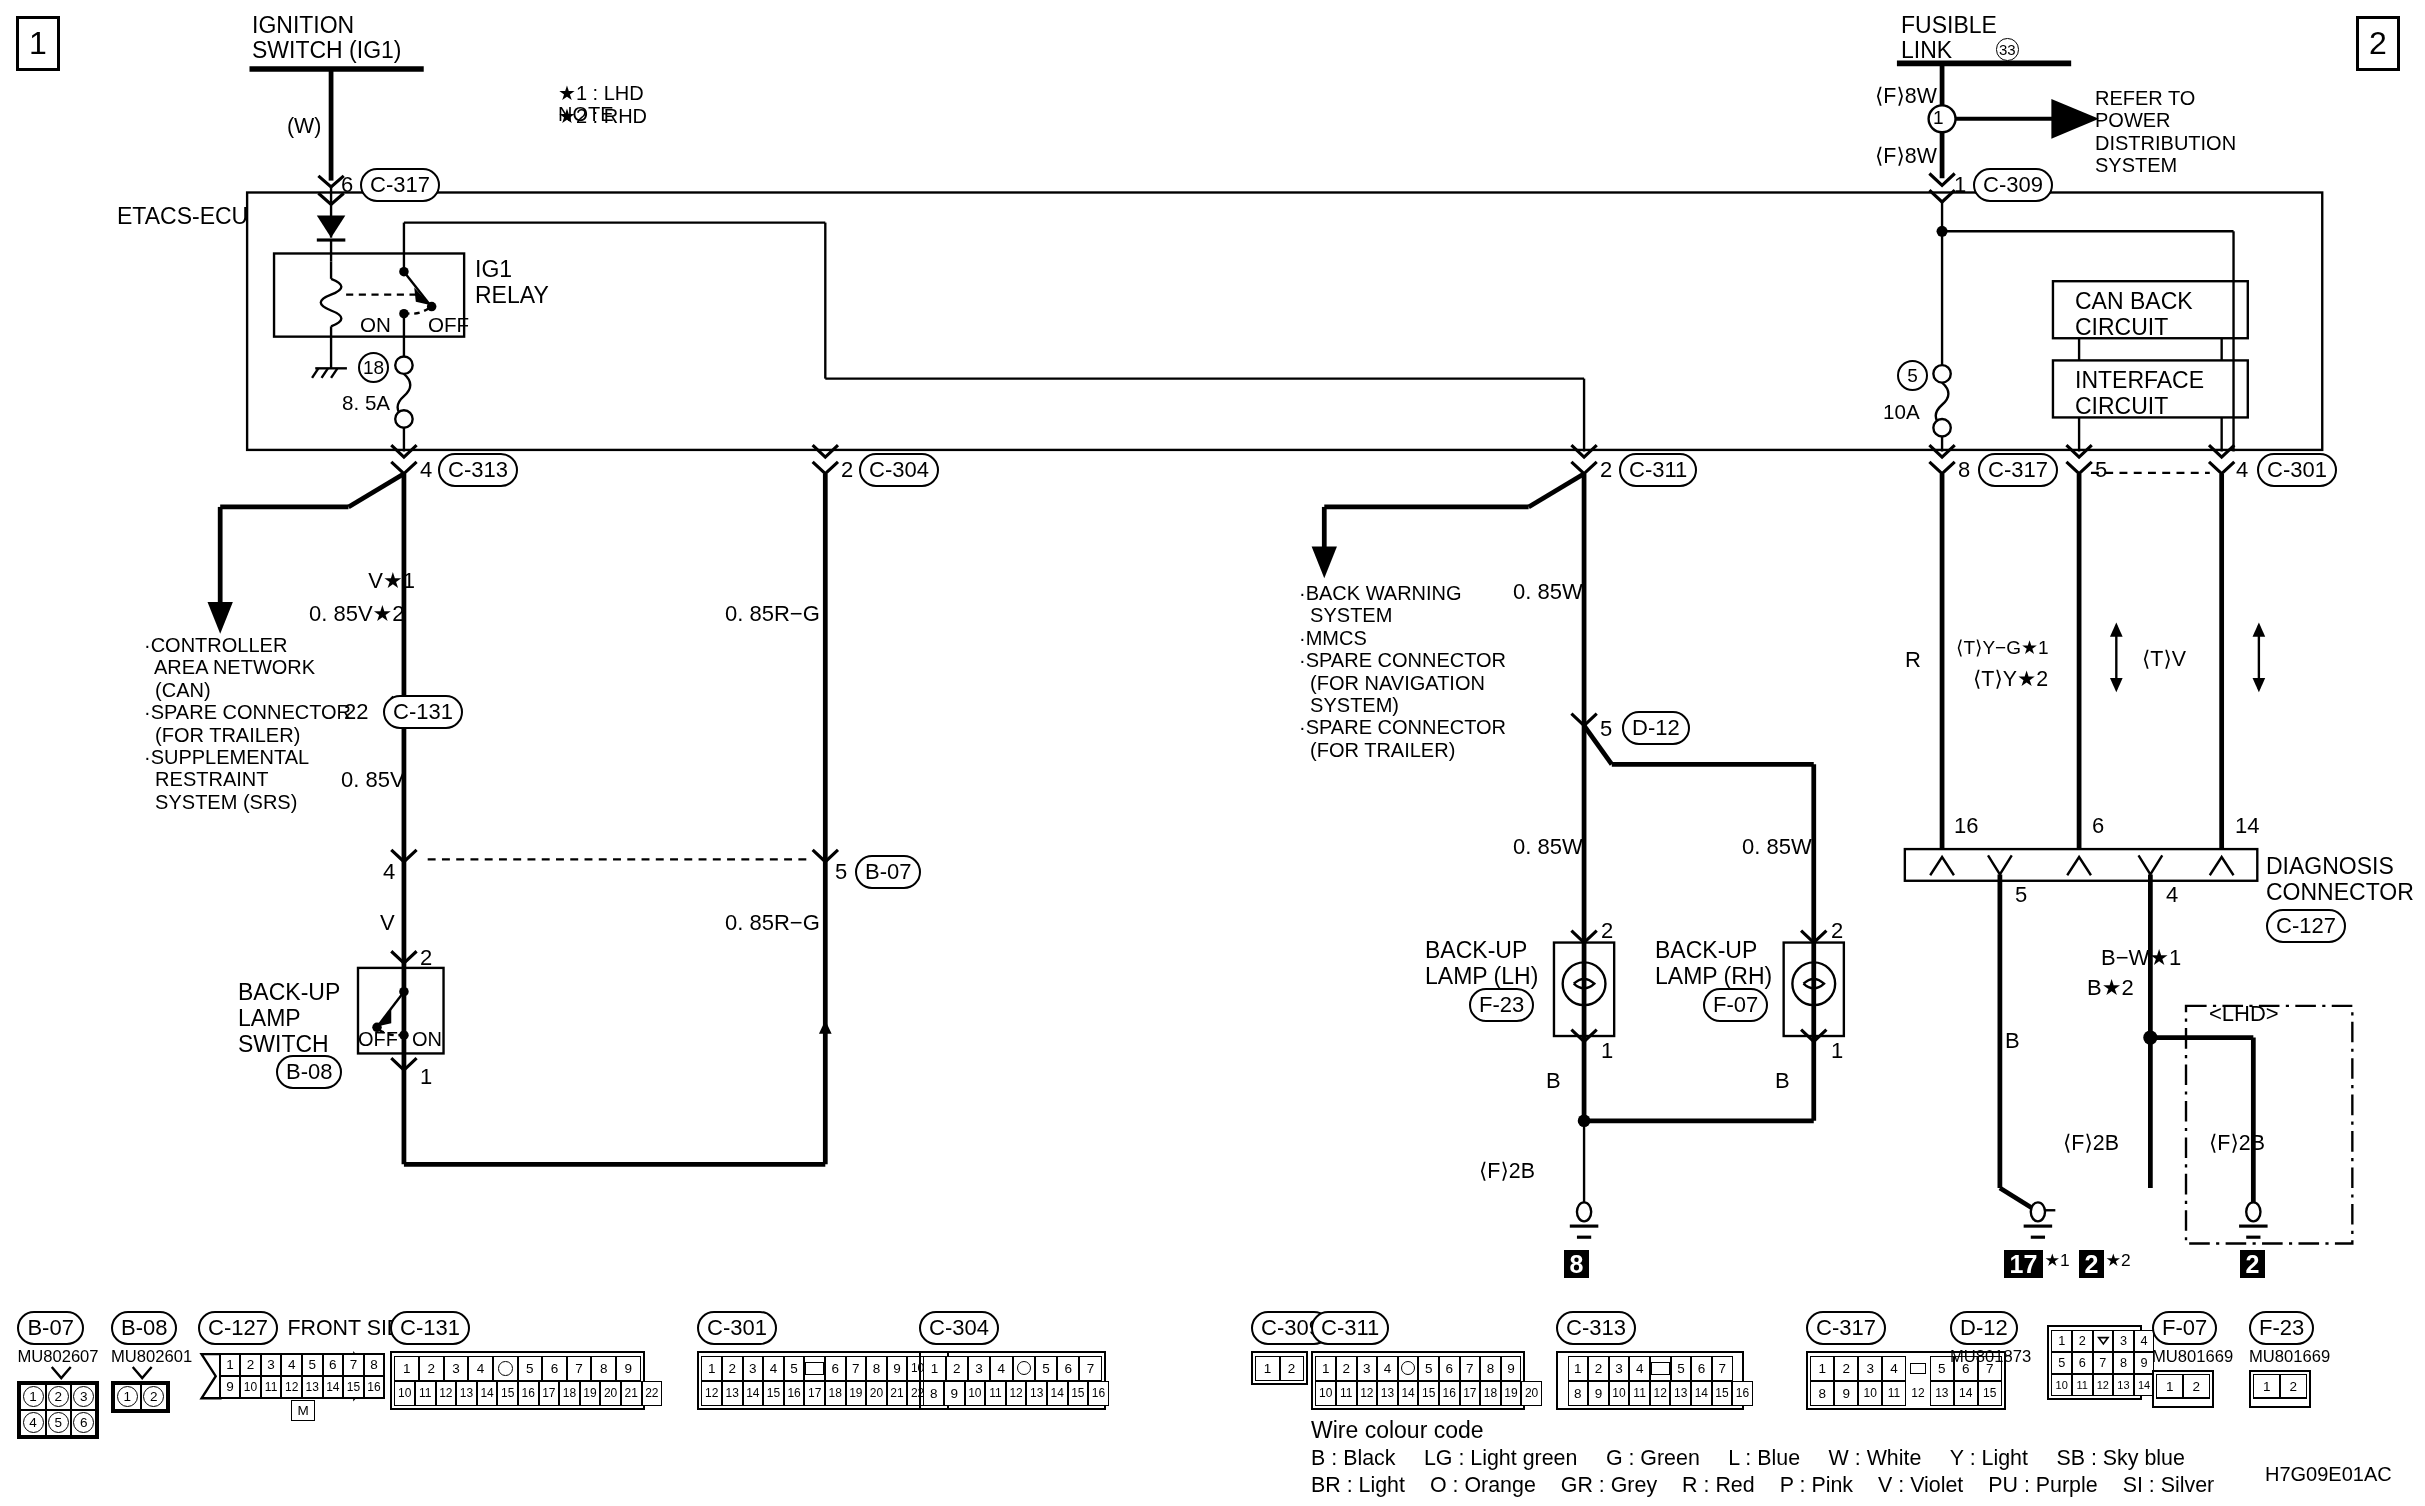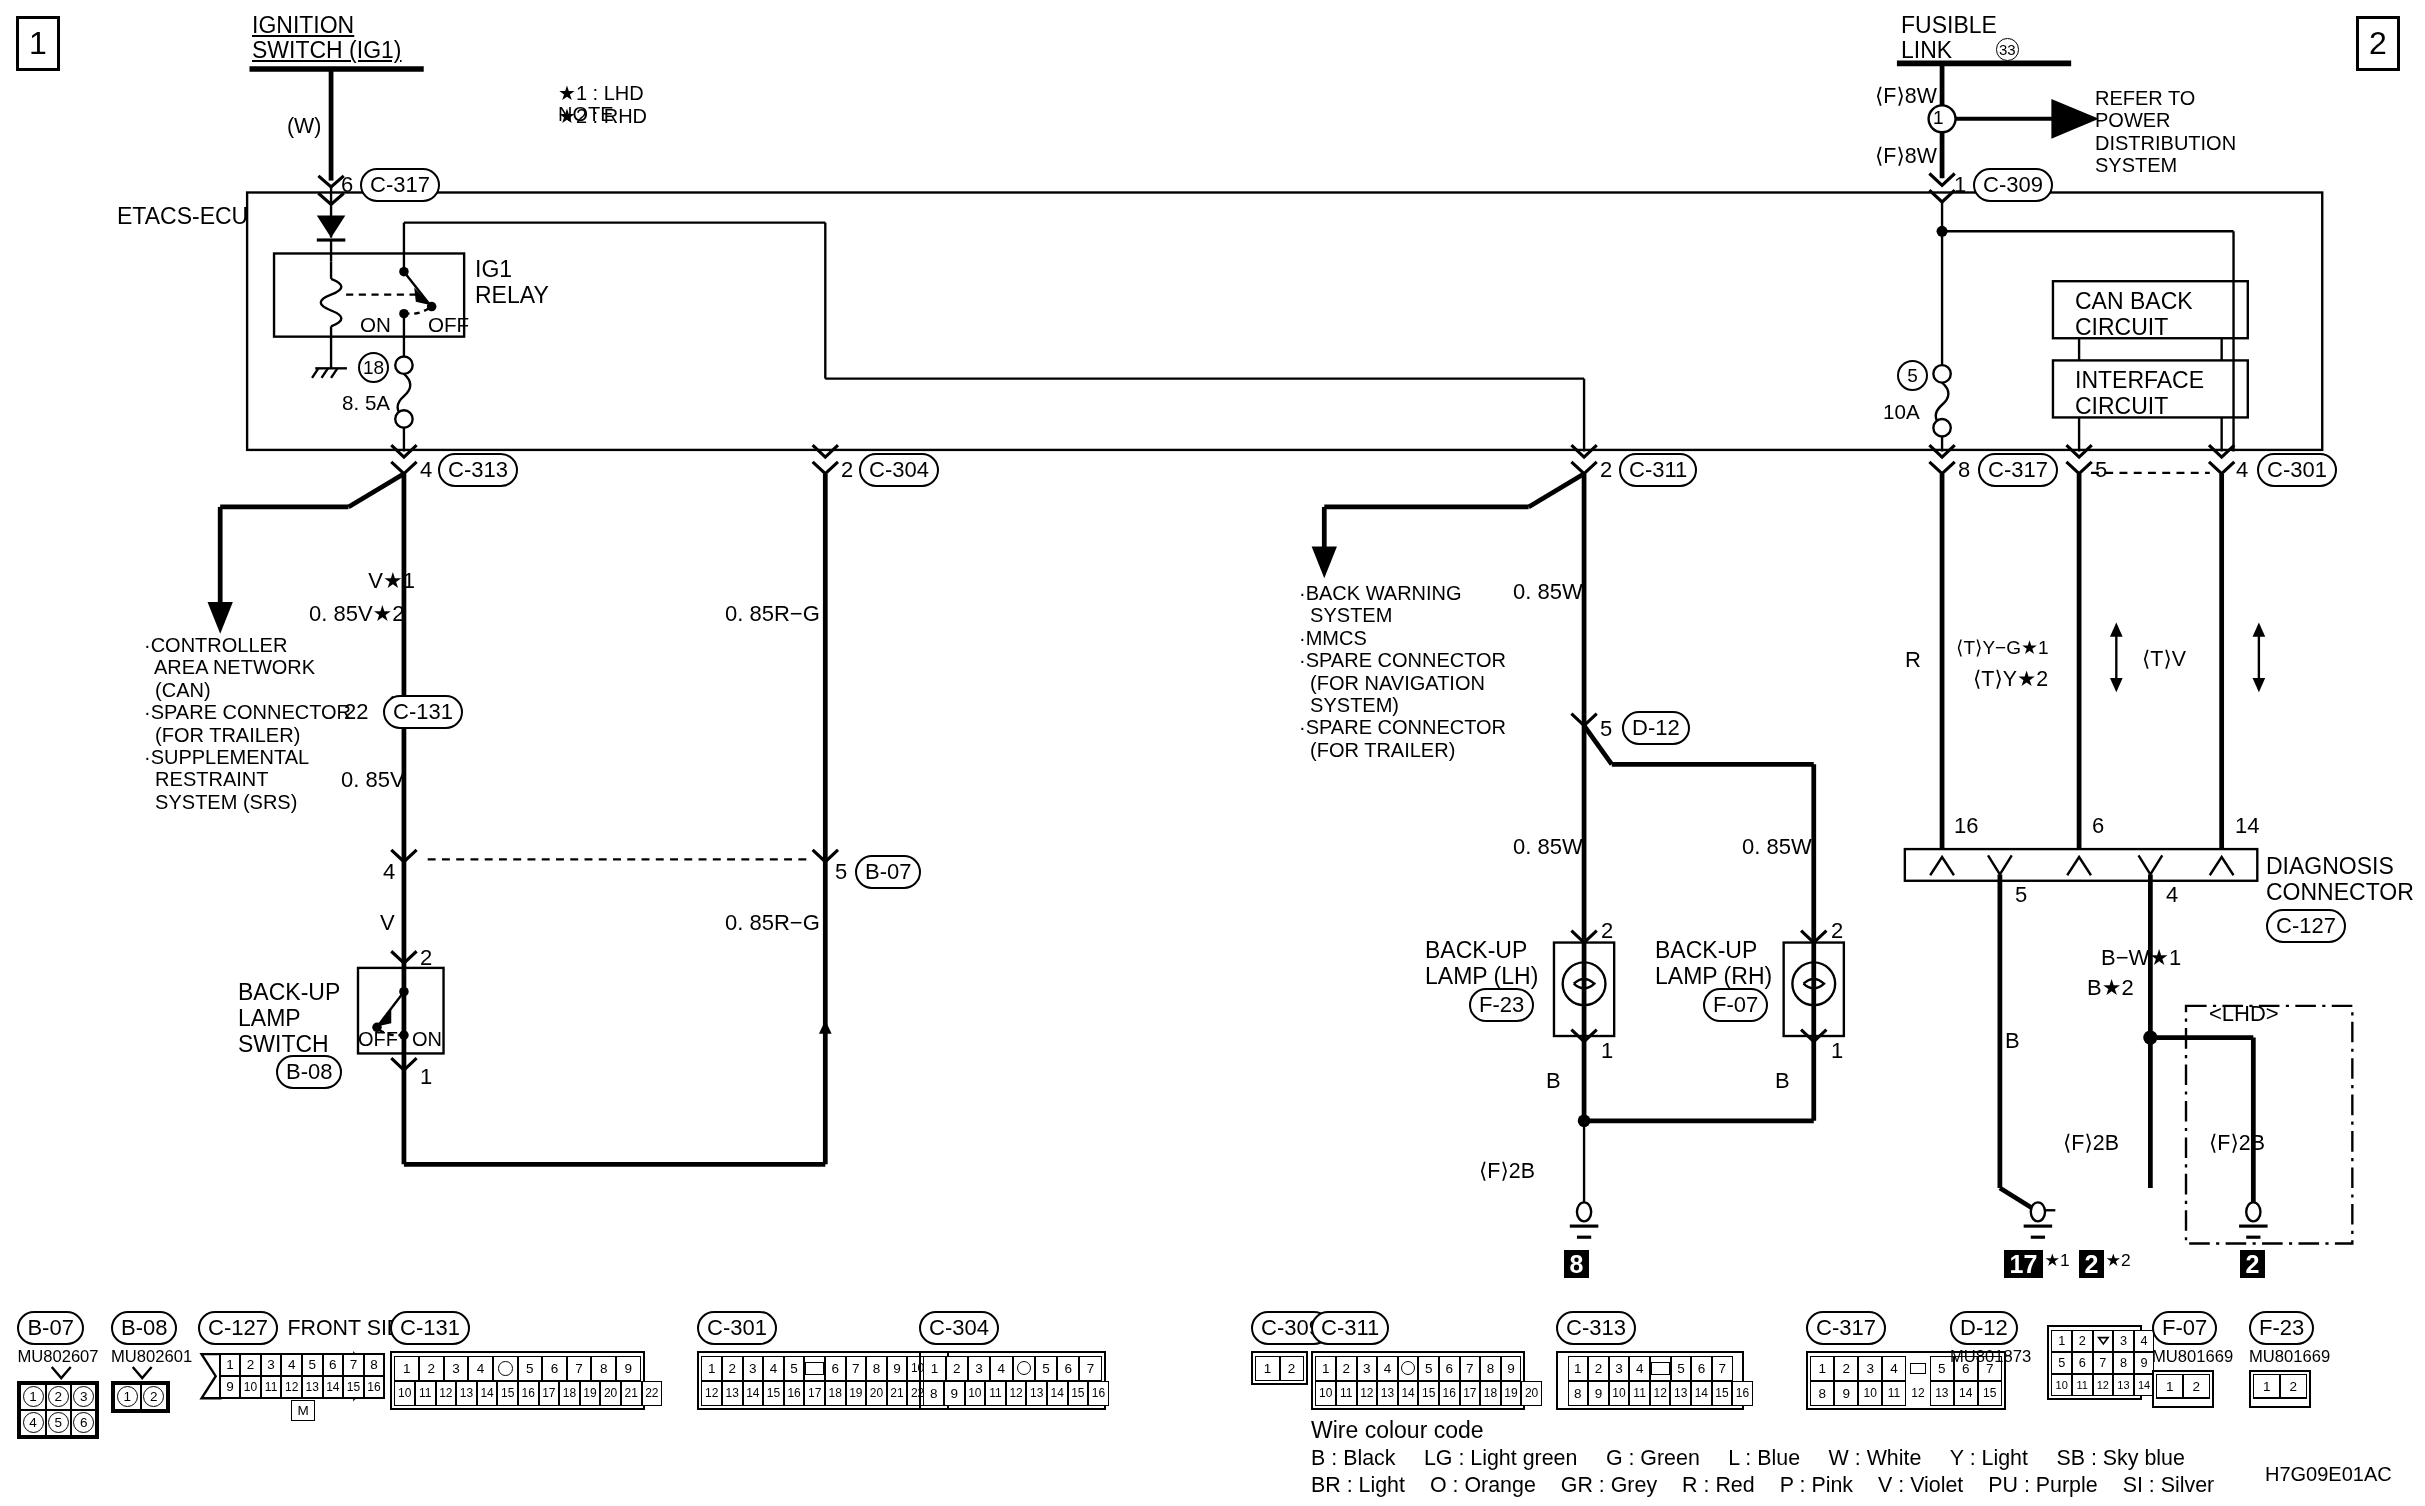--- a/index.html
+++ b/index.html
@@ -218,21 +218,21 @@
   <rect x="2760" y="1270" width="210" height="300" fill="none" stroke="#000" stroke-width="3" stroke-dasharray="26,8,4,8"></rect>
 
   <line x1="2672" y1="790" x2="2672" y2="870" stroke="#000" stroke-width="3"></line>
   <path d="M2664,804 L2672,786 L2680,804 z" fill="#000"></path>
   <path d="M2664,856 L2672,874 L2680,856 z" fill="#000"></path>
   <line x1="2852" y1="790" x2="2852" y2="870" stroke="#000" stroke-width="3"></line>
   <path d="M2844,804 L2852,786 L2860,804 z" fill="#000"></path>
   <path d="M2844,856 L2852,874 L2860,856 z" fill="#000"></path>
 </svg>
 
-<div class="t" style="left:252px;top:12.7px;font-size:23px;text-decoration:underline;">IGNITION
+<div class="t" style="left:252px;top:12.7px;font-size:23px;">IGNITION
 SWITCH (IG1)</div>
 <div class="t" style="left:287px;top:115px;font-size:21.4px;">(W)</div>
 <div class="t" style="left:341px;top:173px;font-size:22px;">6</div>
 <div class="pill" style="left:360px;top:168px;">C-317</div>
 <div class="t" style="left:117px;top:204px;font-size:23px;">ETACS-ECU</div>
 <div class="t" style="left:475px;top:257px;font-size:23px;">IG1
 RELAY</div>
 <div class="t" style="left:360px;top:313px;font-size:20.6px;">ON</div>
 <div class="t" style="left:428px;top:313px;font-size:20.6px;">OFF</div>
 <div class="circ" style="left:358px;top:352px;">18</div>

